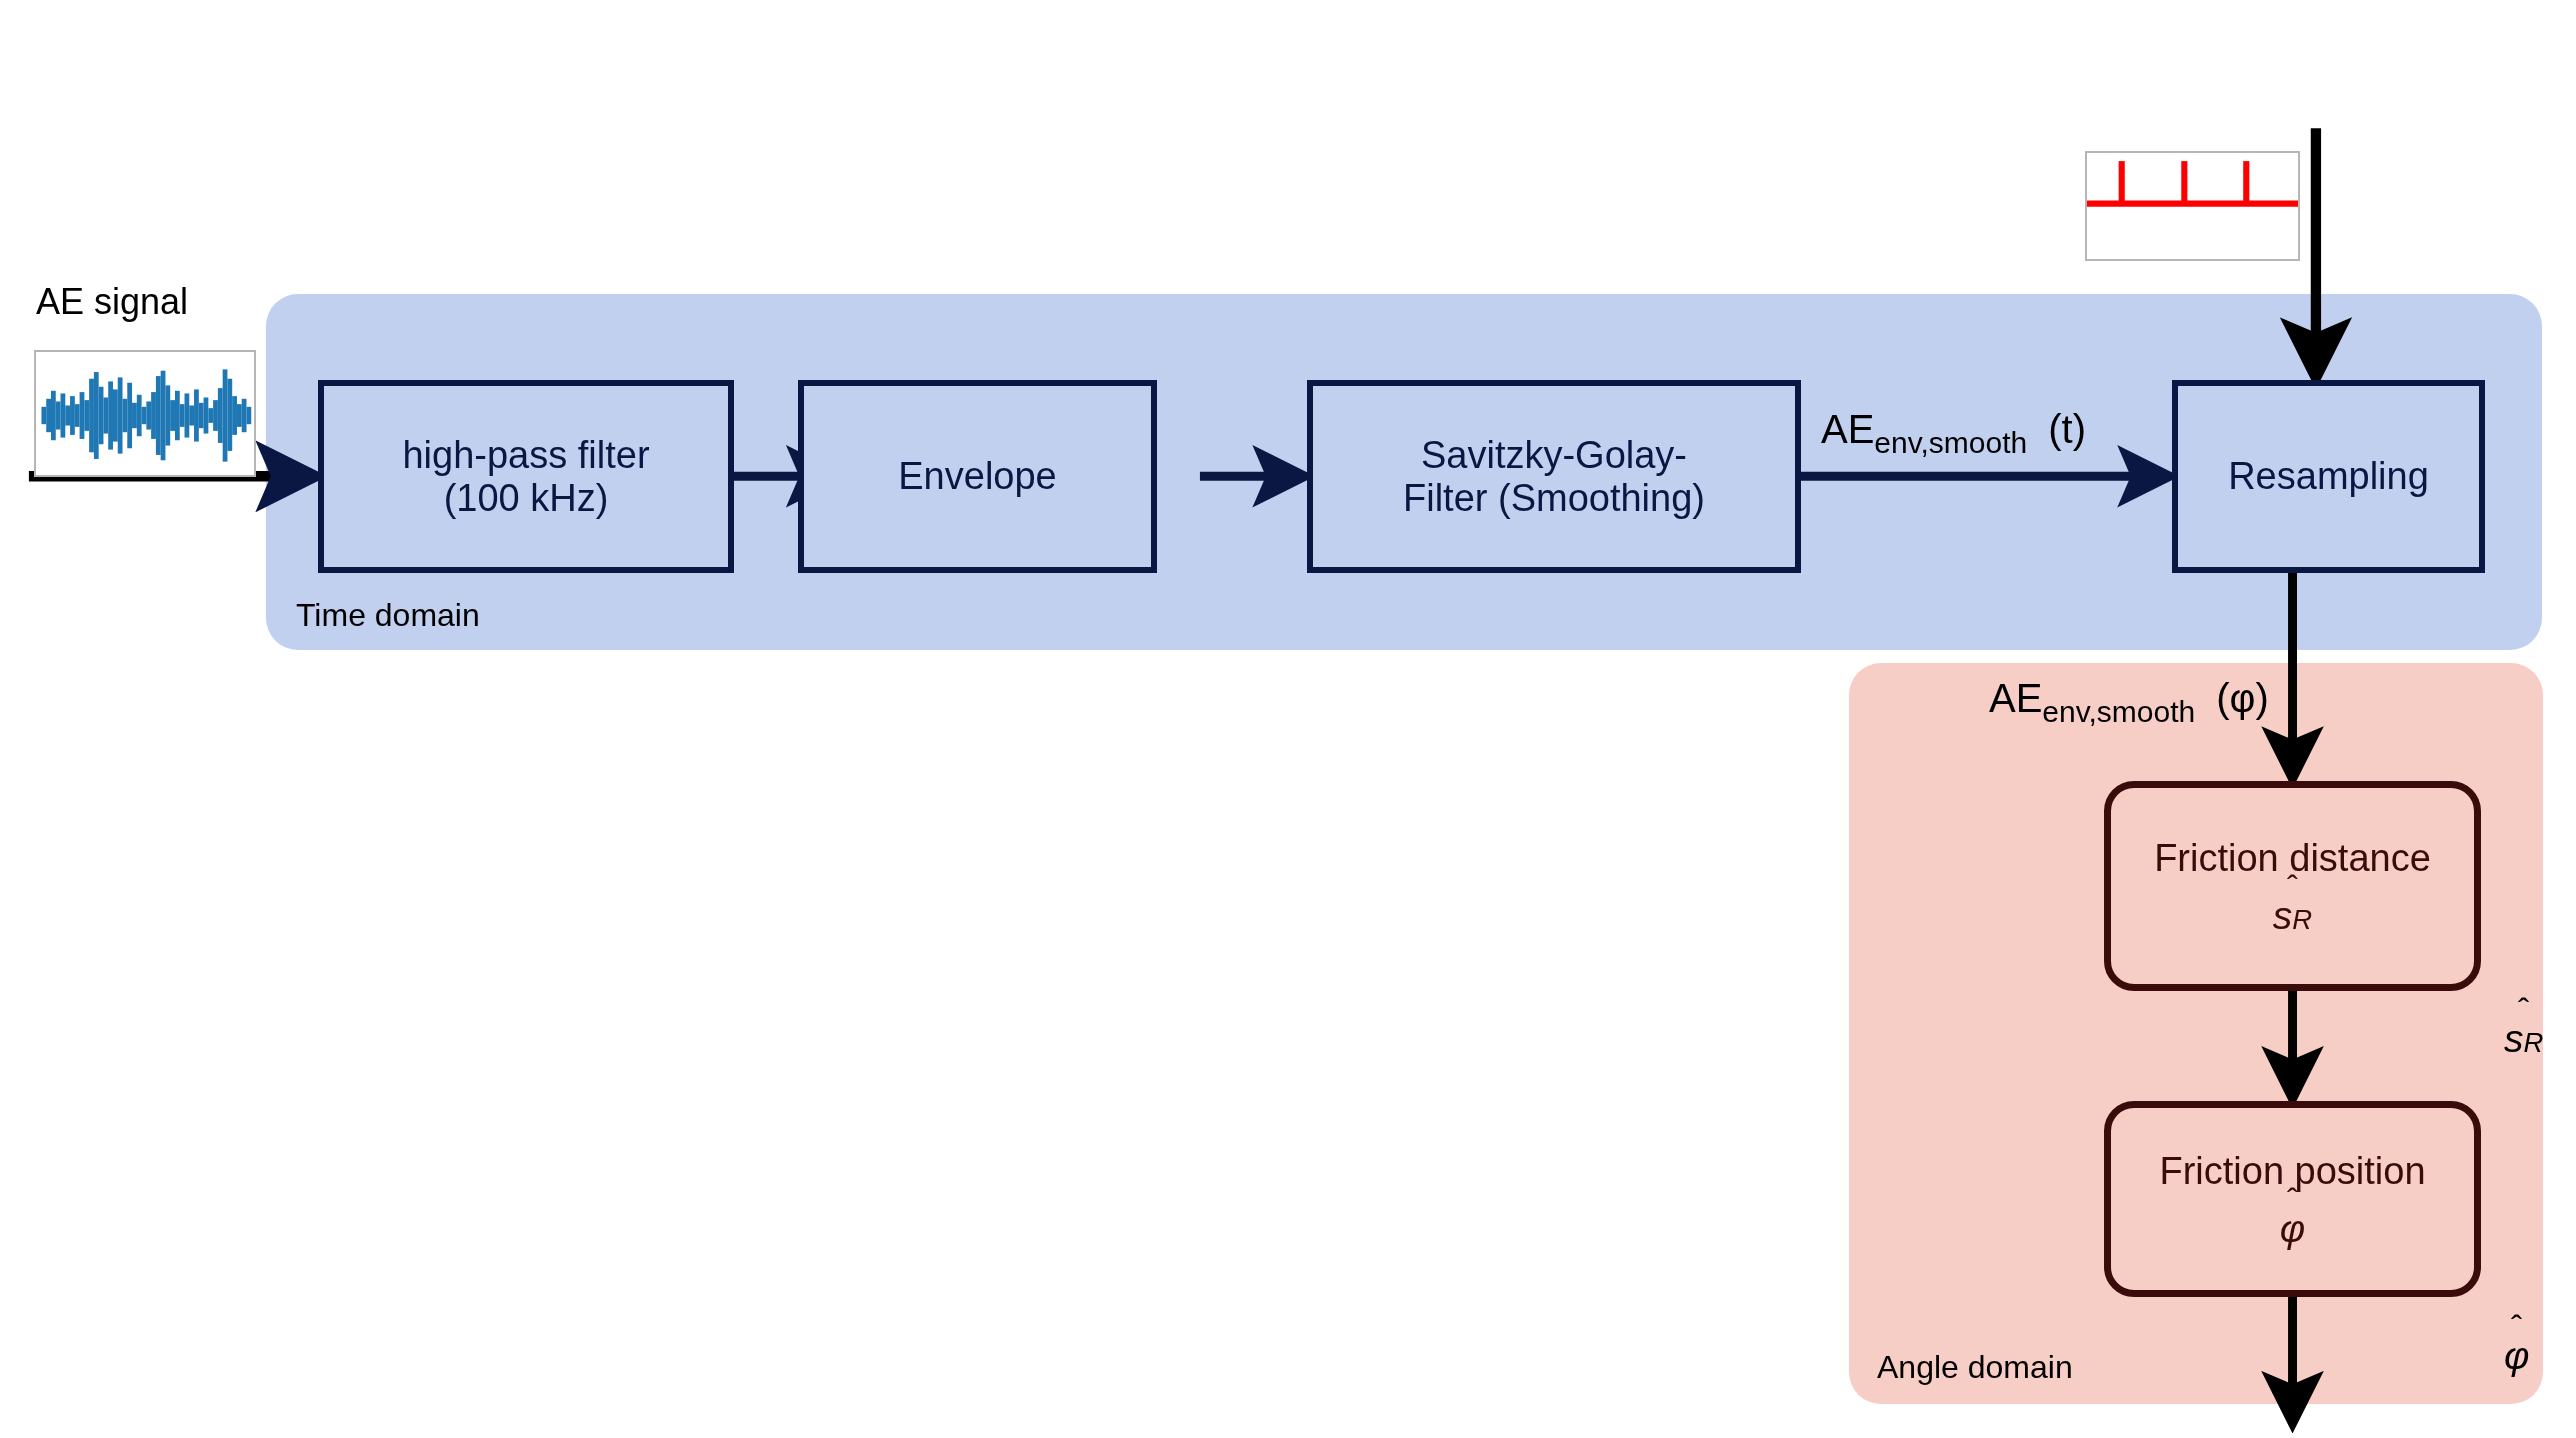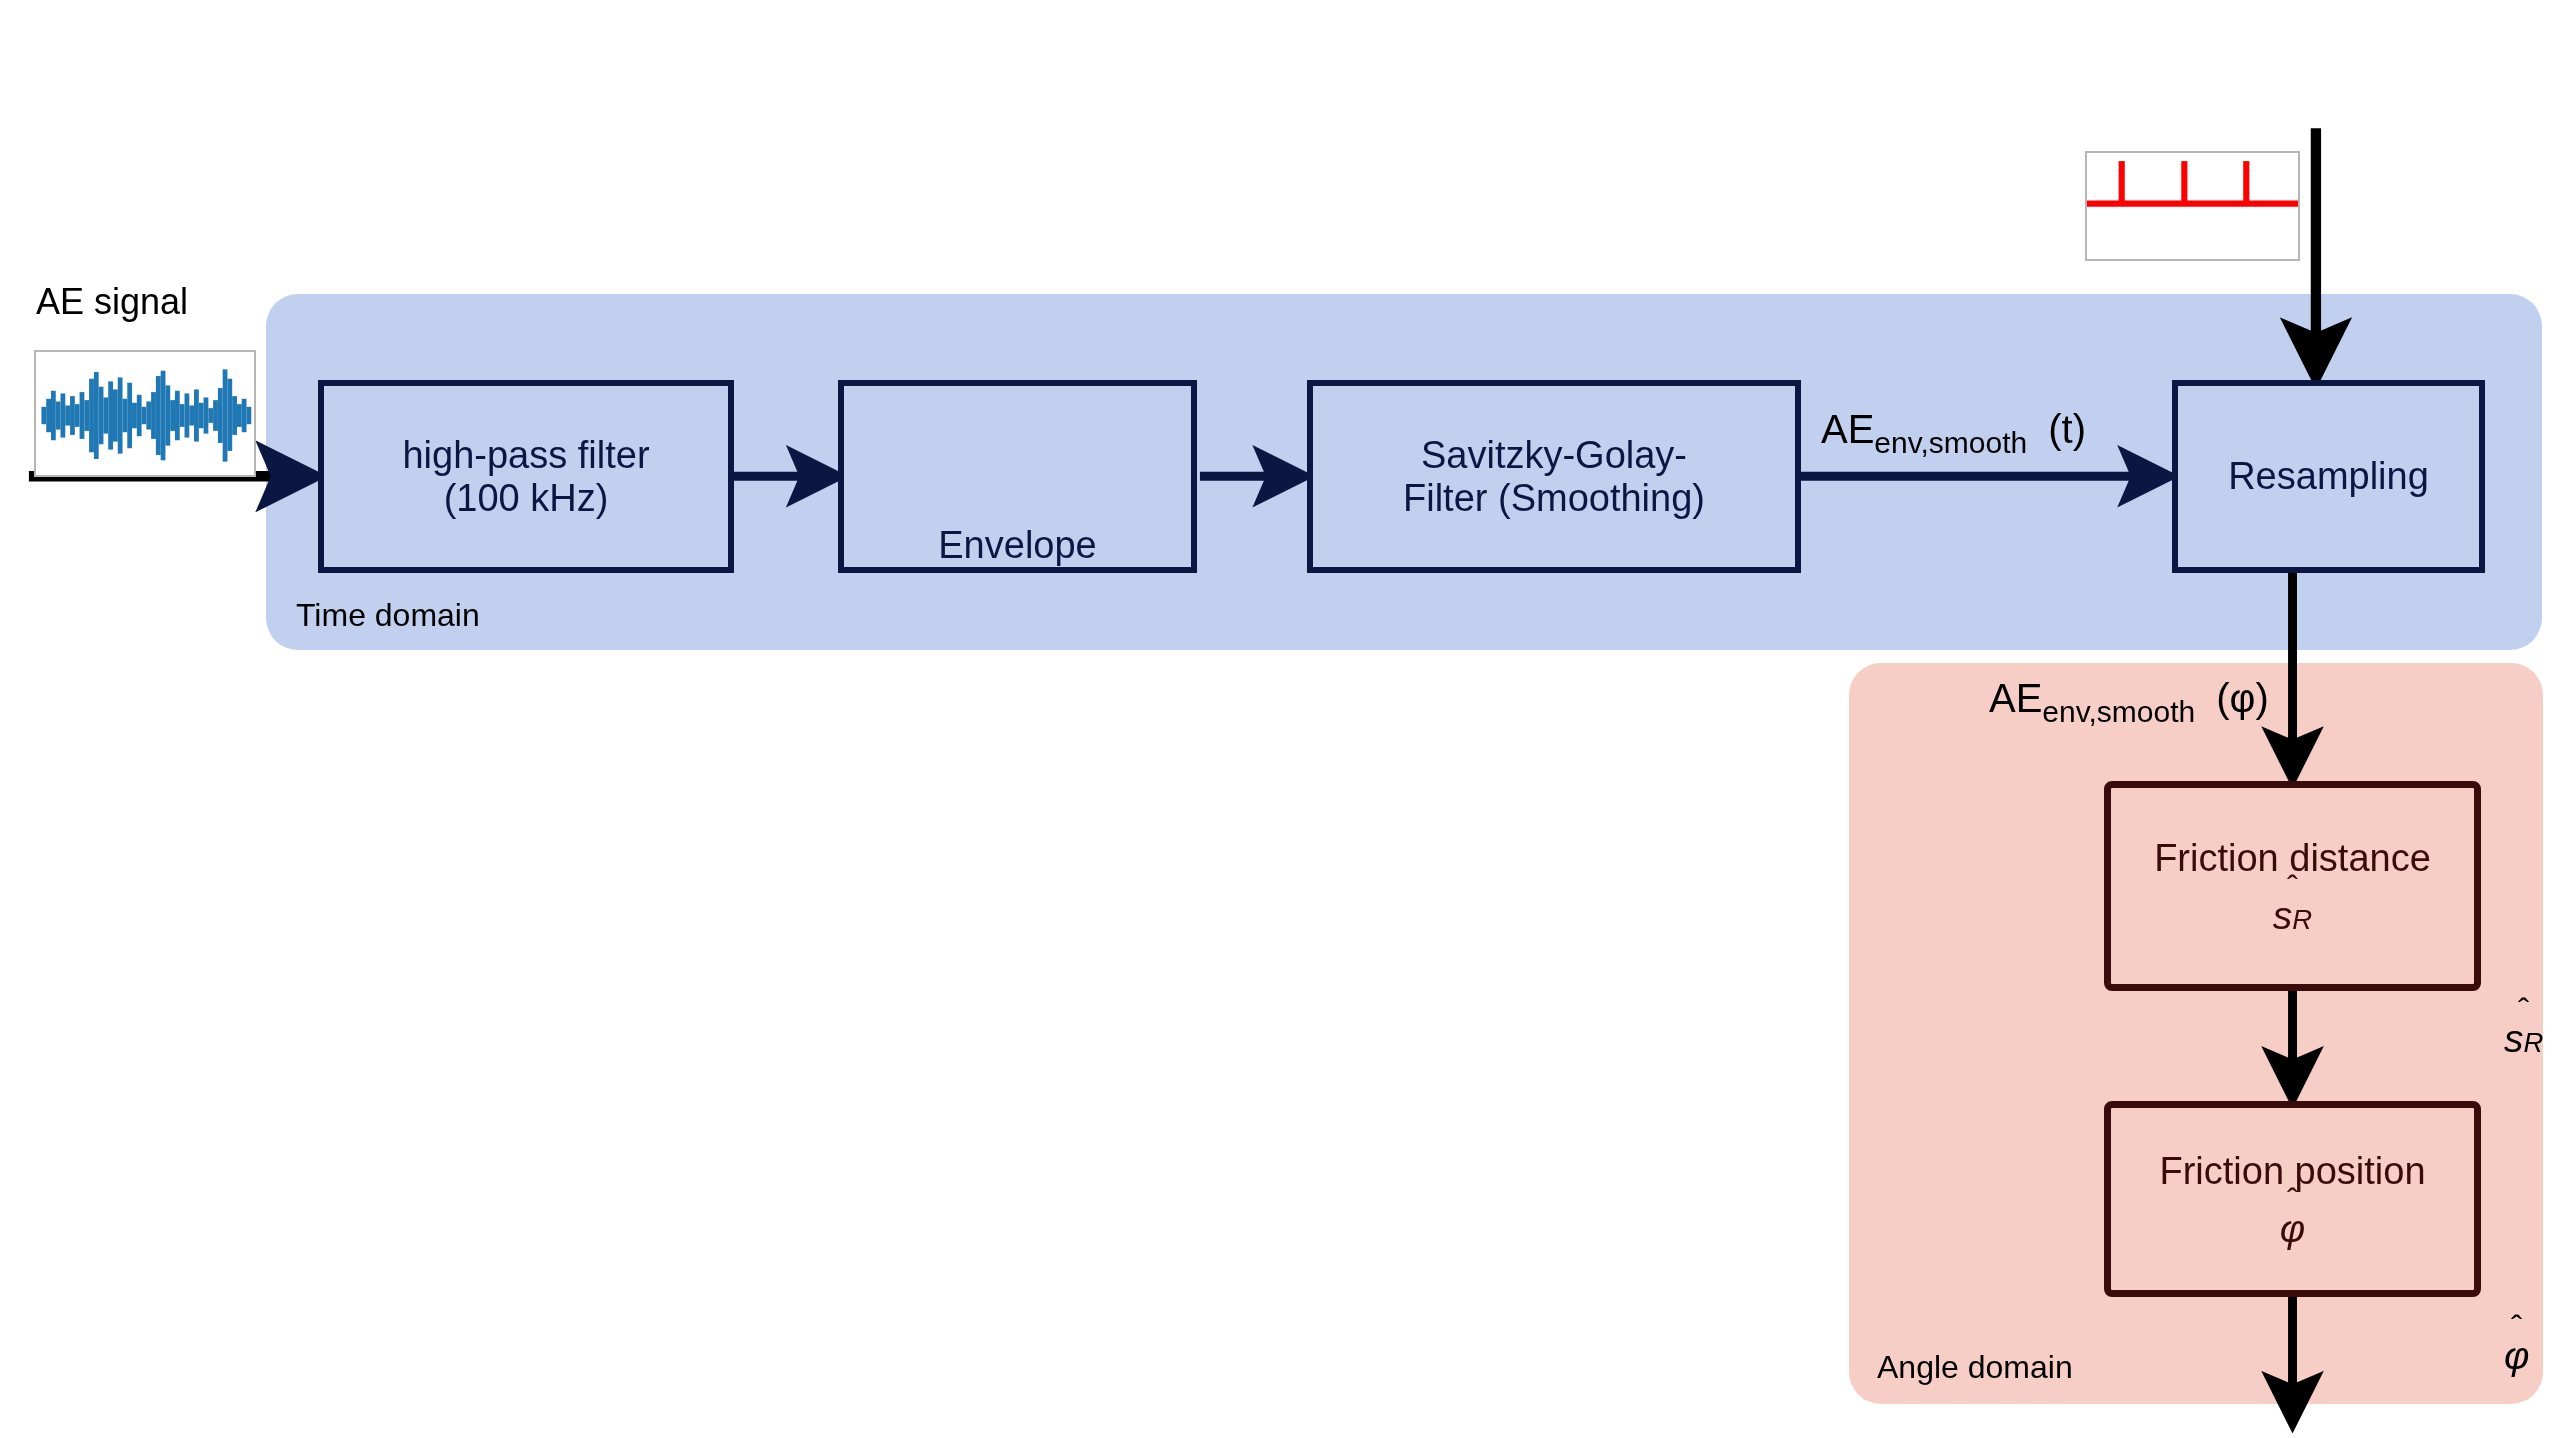--- a/index.html
+++ b/index.html
@@ -13,27 +13,27 @@
   #angle-domain-panel{left:1849px;top:663px;width:694px;height:741px;background:#f7cec5;}
   .panel-label{position:absolute;font-size:32px;color:#000;line-height:1;white-space:nowrap;}
   #time-domain-label{left:296px;top:599px;}
   #angle-domain-label{left:1877px;top:1351px;}
 
   
   .tbox{position:absolute;background:#c2d0f0;border:6.2px solid #0b1743;
         display:flex;align-items:center;justify-content:center;text-align:center;
         color:#0b1743;font-size:38px;line-height:1.12;box-sizing:border-box;}
   #box-highpass{left:318px;top:380px;width:416px;height:193px;}
-  #box-envelope{left:838px;top:380px;width:359px;height:193px;align-items:flex-end;}
+  #box-envelope{left:798px;top:380px;width:359px;height:193px;}
   #box-savgol{left:1307px;top:380px;width:494px;height:193px;}
   #box-resampling{left:2172px;top:380px;width:313px;height:193px;}
 
   
   .abox{position:absolute;background:#f7cec5;border:7.6px solid #3a0b0b;
-        border-radius:8px;display:flex;flex-direction:column;align-items:center;
+        border-radius:30px;display:flex;flex-direction:column;align-items:center;
         justify-content:center;text-align:center;color:#3a0b0b;font-size:38px;
         line-height:1.12;box-sizing:border-box;}
   #box-friction-distance{left:2104px;top:781px;width:377px;height:210px;}
   #box-friction-position{left:2104px;top:1101px;width:377px;height:196px;}
 
   
   .thumb{position:absolute;background:#fff;border:2.1px solid #b5b5b5;box-sizing:border-box;}
   #ae-signal-thumb{left:34px;top:350px;width:222px;height:127px;}
   #encoder-thumb{left:2085px;top:151px;width:215px;height:110px;}
   .thumb svg{display:block;width:100%;height:100%;}

